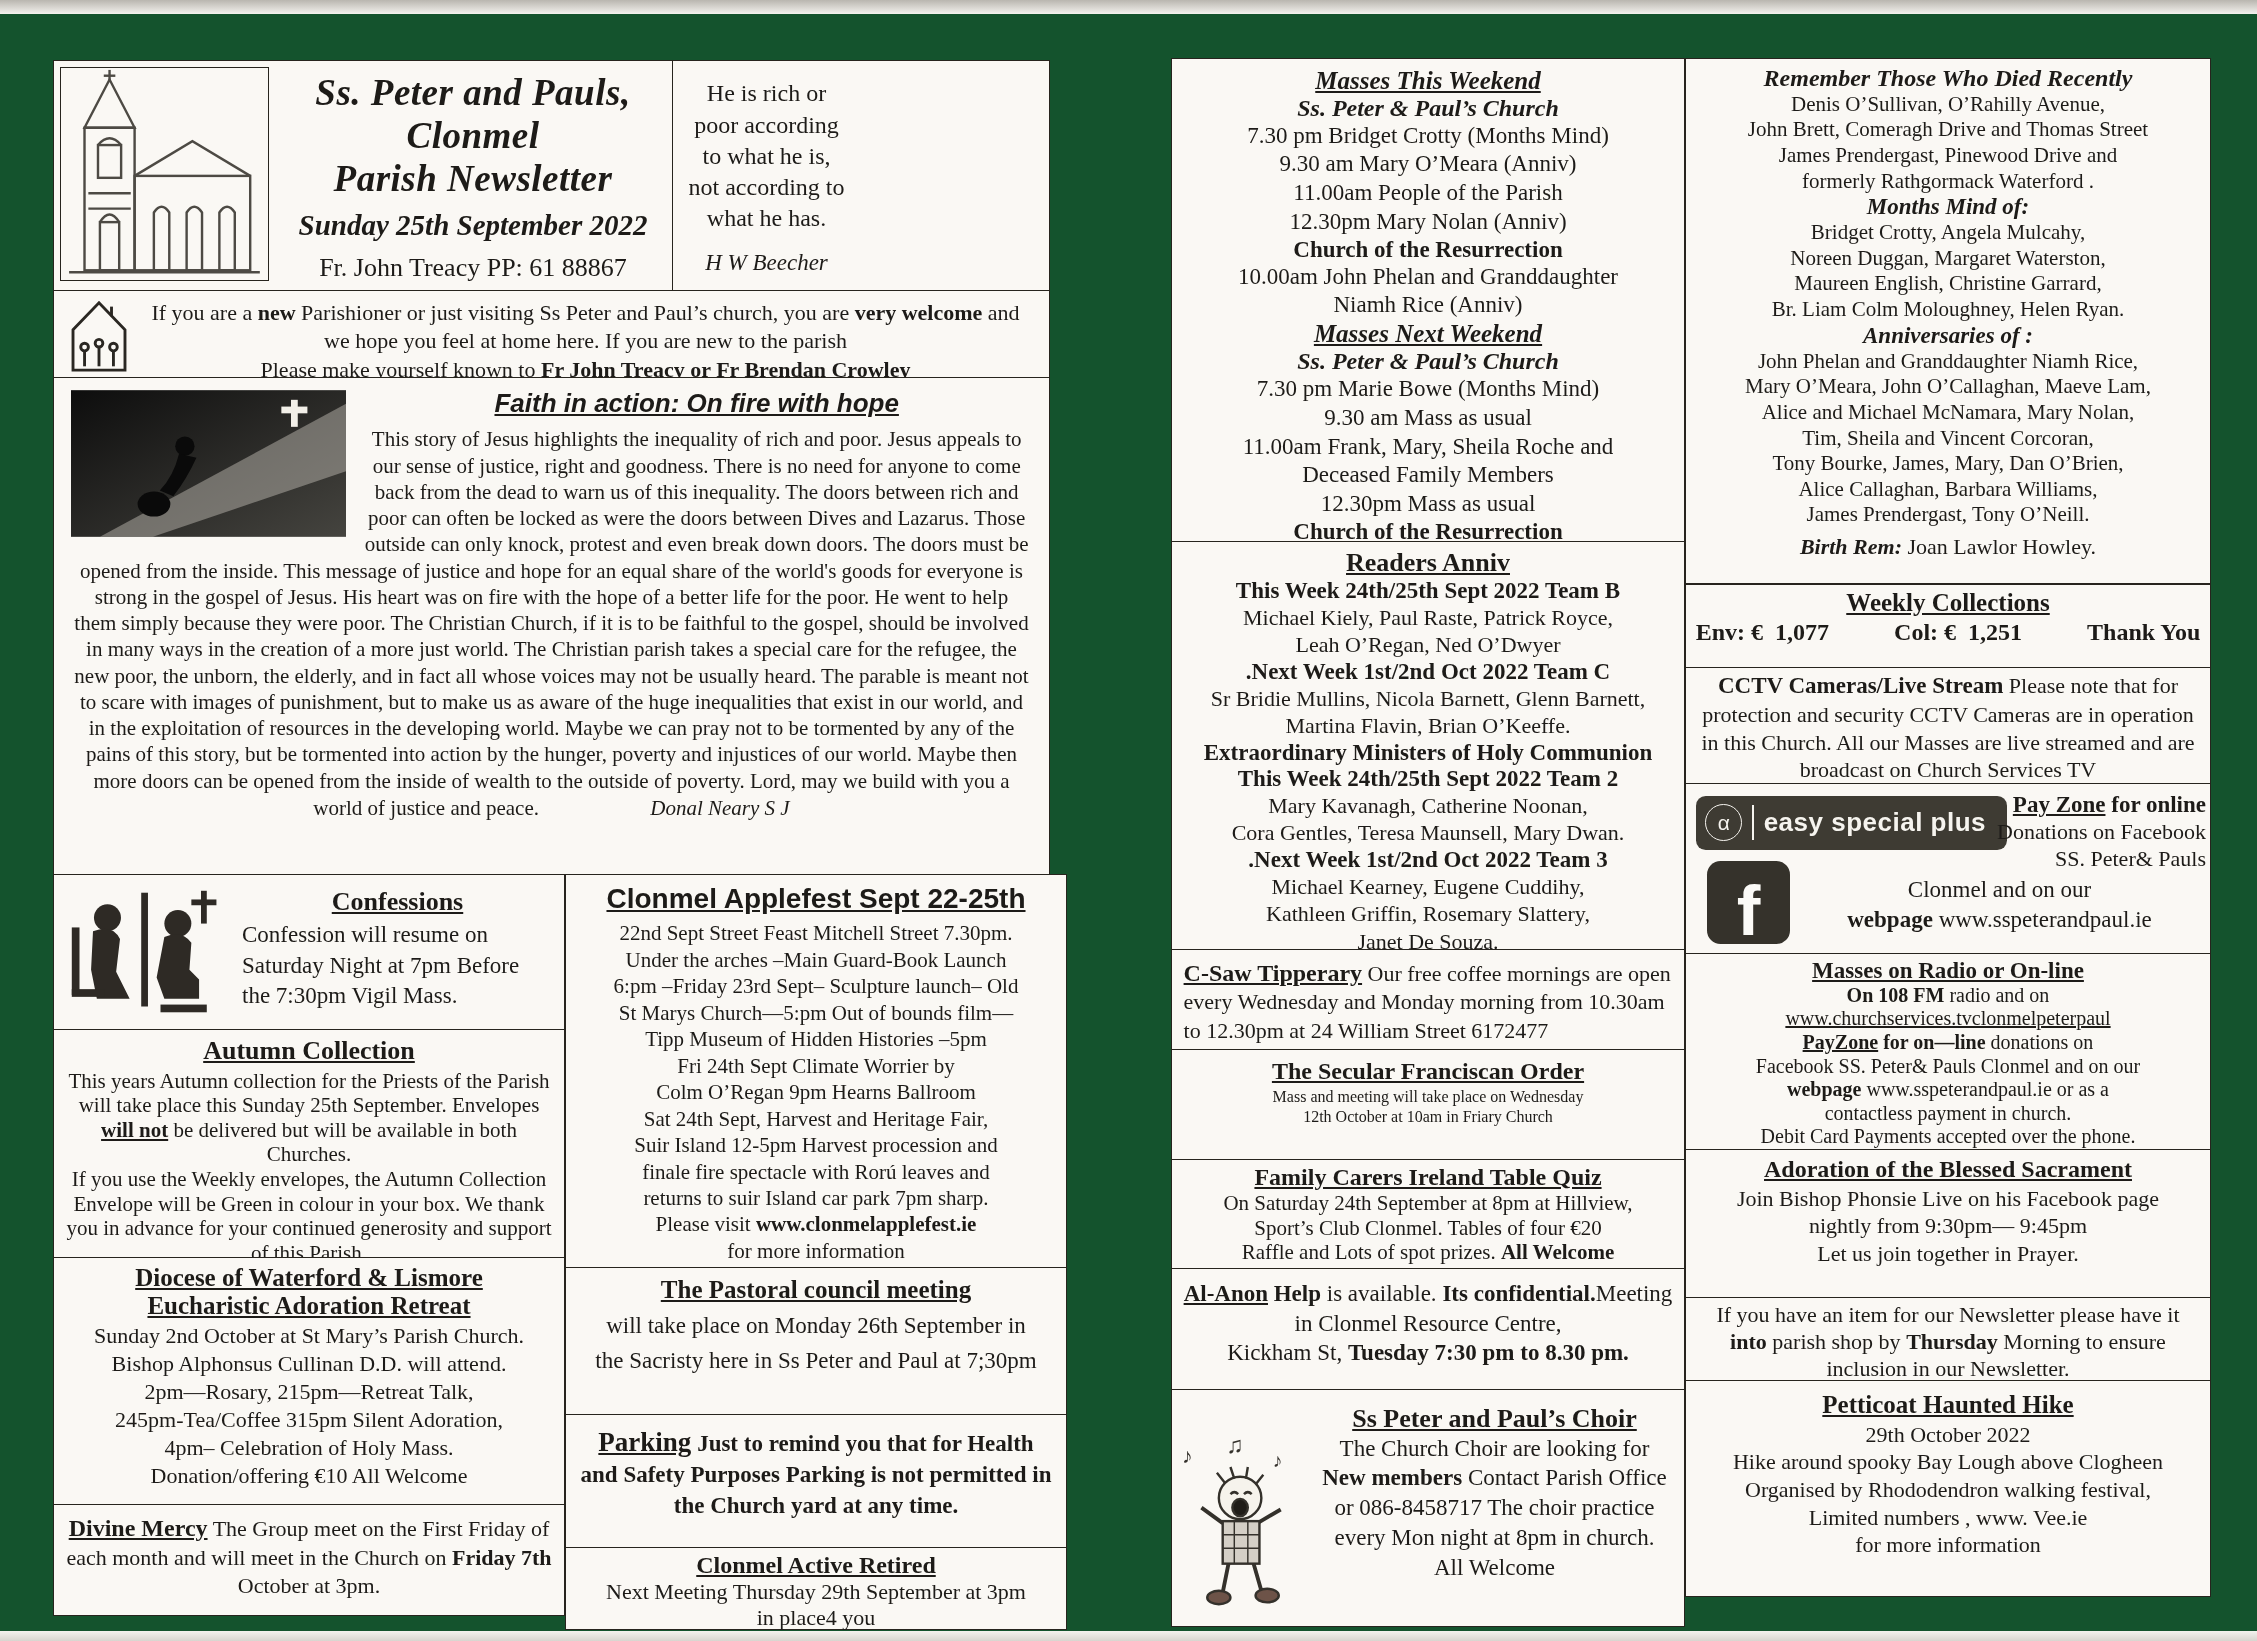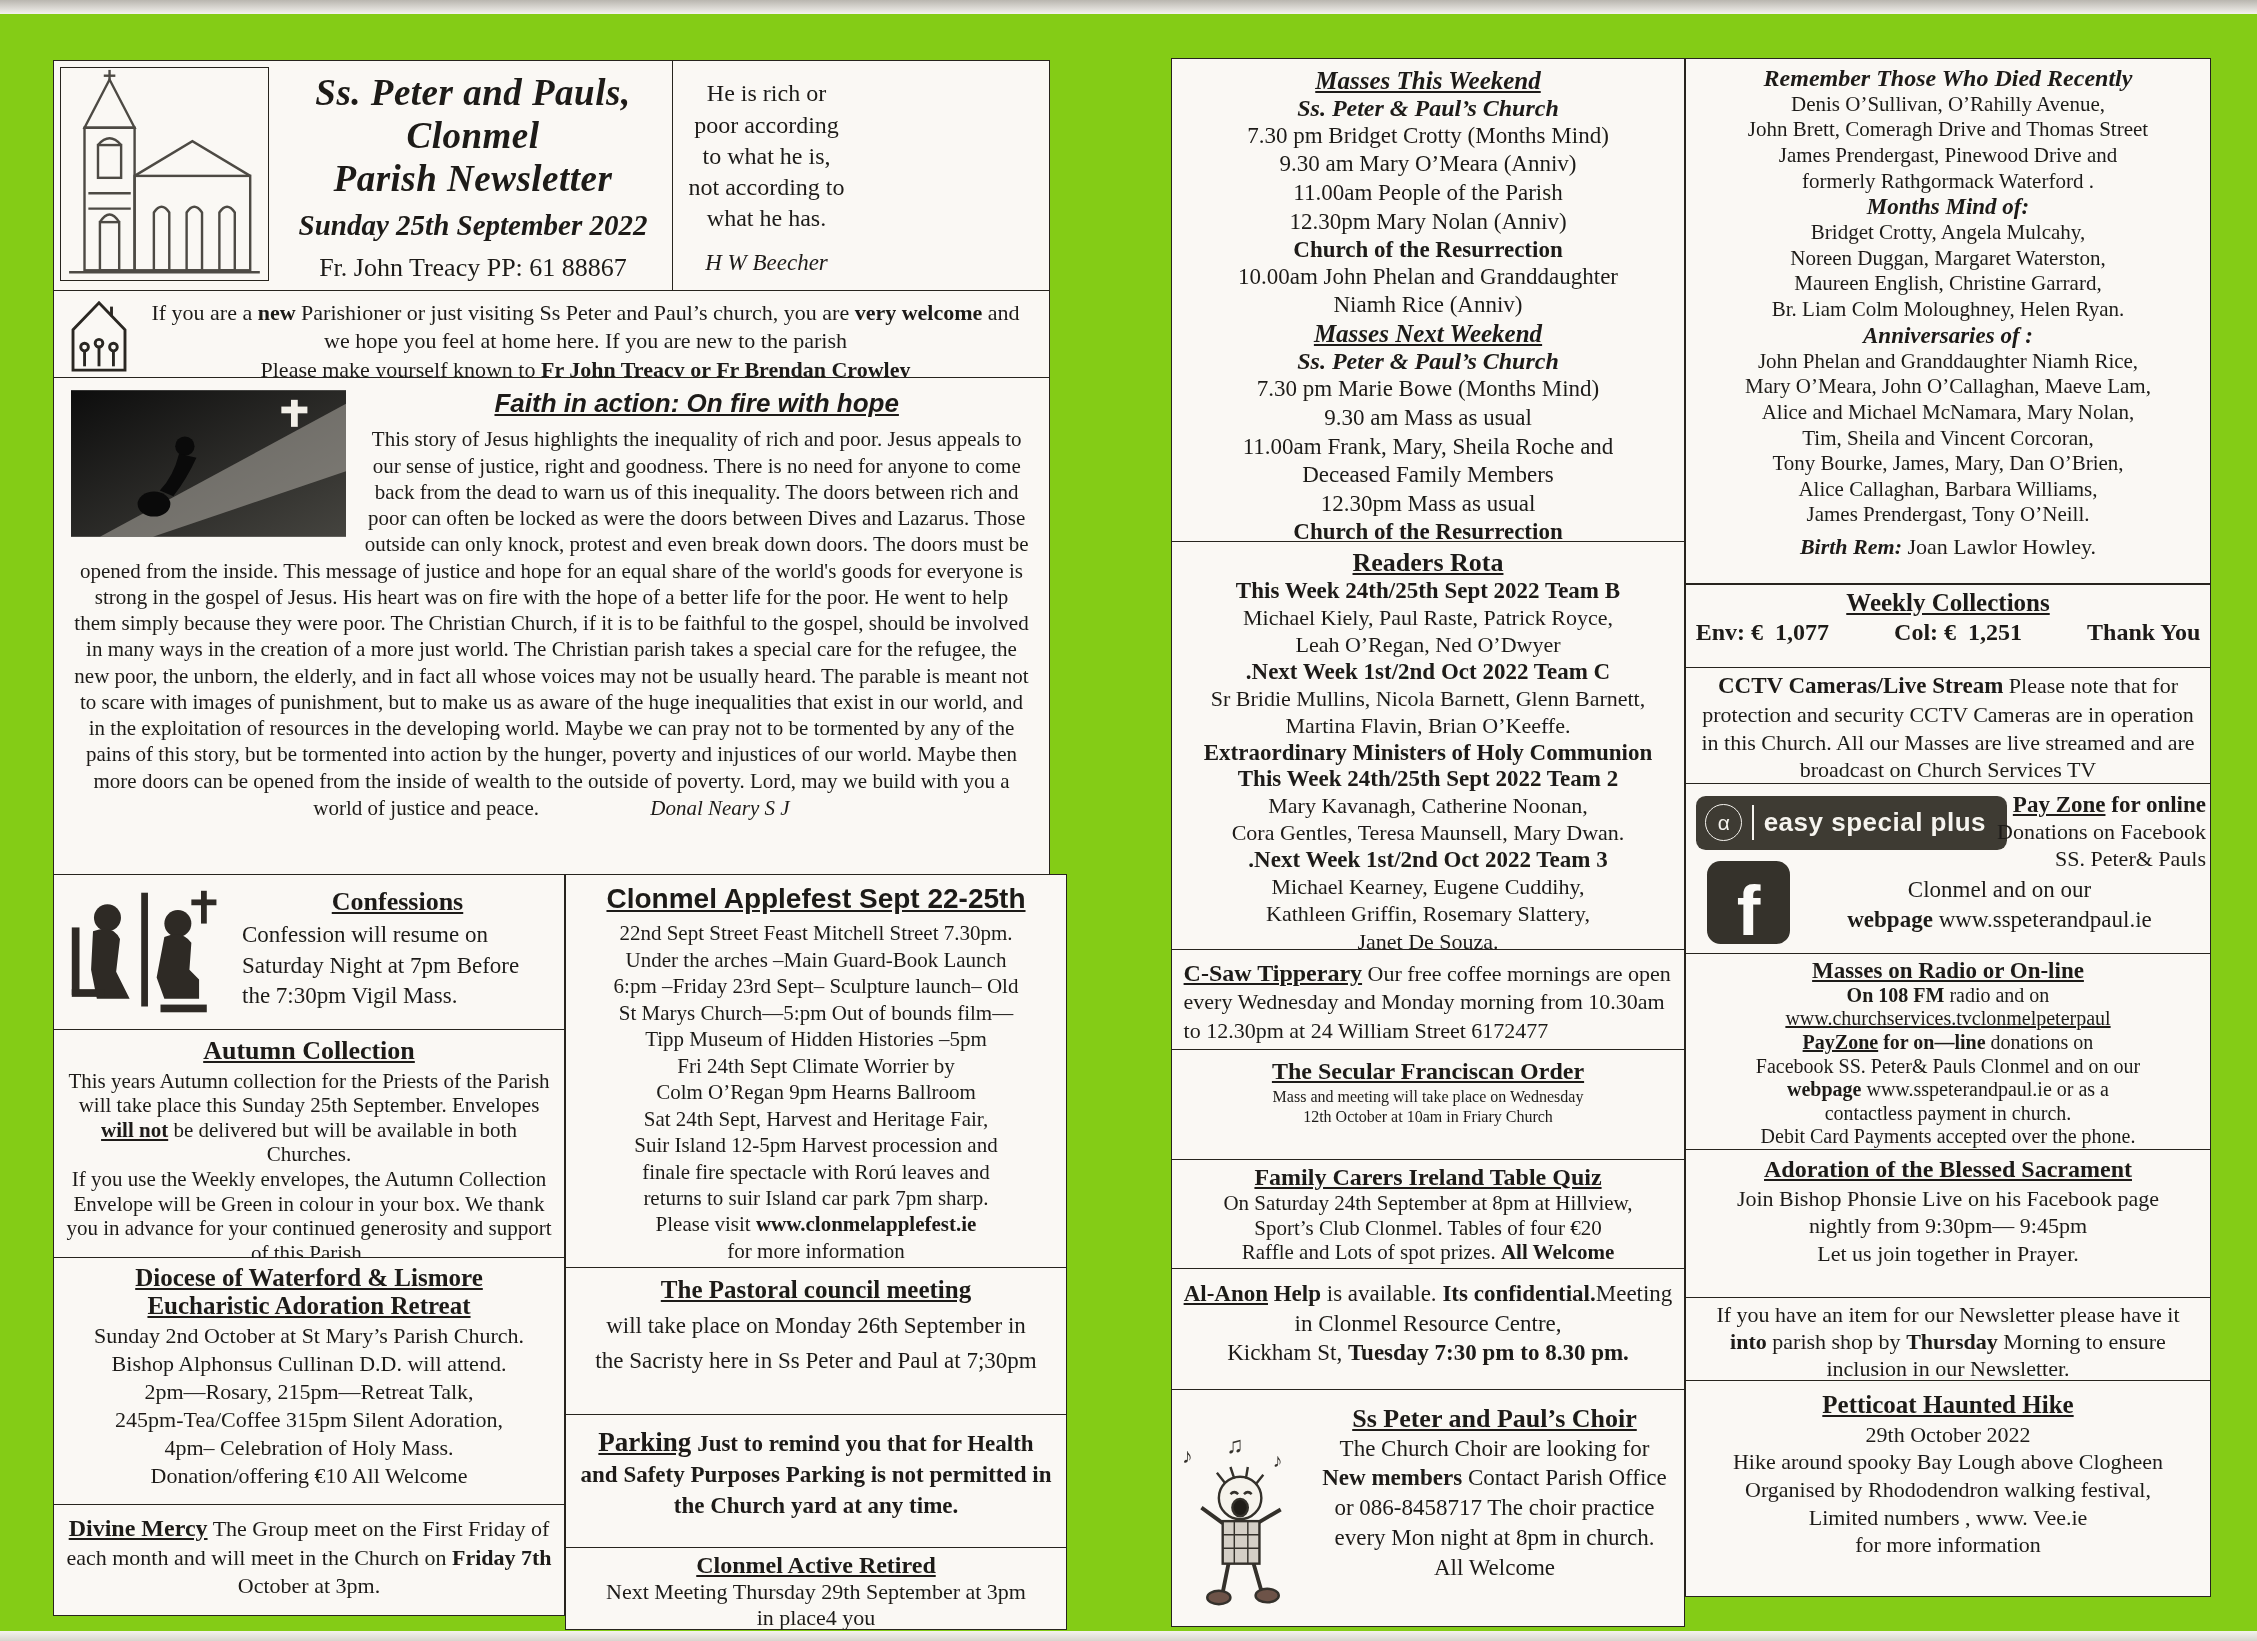--- a/index.html
+++ b/index.html
@@ -1,16 +1,16 @@
 <!DOCTYPE html>
 <html><head>
 <meta charset="utf-8">
 <style>
   html,body{margin:0;padding:0;background:#e6e4df;}
-  #canvas{position:relative;width:2257px;height:1641px;background:#84cc16;overflow:hidden;
+  #canvas{position:relative;width:2257px;height:1641px;background:#14532d;overflow:hidden;
           font-family:"Liberation Serif",serif;color:#1d1b18;}
   #canvas::before{content:"";position:absolute;left:0;top:0;width:100%;height:13.5px;
           background:linear-gradient(#b9b6af,#f4f2ee);}
   #canvas::after{content:"";position:absolute;left:0;bottom:0;width:100%;height:9.7px;
           background:linear-gradient(#f4f2ee,#d8d5cf);}
   .box{position:absolute;border:1.9px solid #27241e;background:#faf8f4;box-sizing:border-box;}
   .nob{border:none;background:none;}
   .c{text-align:center;}
   .pre{white-space:pre-line;}
   .b{font-weight:700;}
@@ -207,21 +207,21 @@
     <div class="c pre" style="font-size:23px;line-height:1.25;">7.30 pm Marie Bowe (Months Mind)
 9.30 am Mass as usual
 11.00am Frank, Mary, Sheila Roche and
 Deceased Family Members
 12.30pm Mass as usual</div>
     <div class="c b" style="font-size:23px;">Church of the Resurrection</div>
     <div class="c pre" style="font-size:23px;line-height:1.25;">10.00 pm People of the Parish</div>
   </div>
 
   <div class="box" style="left:1171px;top:541px;width:514px;height:410px;padding:5.8px 9.7px;">
-    <div class="hd" style="font-size:26px;">Readers Rota</div>
+    <div class="hd" style="font-size:26px;">Readers Anniv</div>
     <div class="c b" style="font-size:23px;">This Week 24th/25th Sept 2022 Team B</div>
     <div class="c pre" style="font-size:22px;line-height:1.25;">Michael Kiely, Paul Raste, Patrick Royce,
 Leah O’Regan, Ned O’Dwyer</div>
     <div class="c b" style="font-size:23px;">.Next Week 1st/2nd Oct 2022 Team C</div>
     <div class="c pre" style="font-size:22px;line-height:1.25;">Sr Bridie Mullins, Nicola Barnett, Glenn Barnett,
 Martina Flavin, Brian O’Keeffe.</div>
     <div class="c b" style="font-size:23px;">Extraordinary Ministers of Holy Communion</div>
     <div class="c b" style="font-size:23px;">This Week 24th/25th Sept 2022 Team 2</div>
     <div class="c pre" style="font-size:22px;line-height:1.25;">Mary Kavanagh, Catherine Noonan,
 Cora Gentles, Teresa Maunsell, Mary Dwan.</div>

